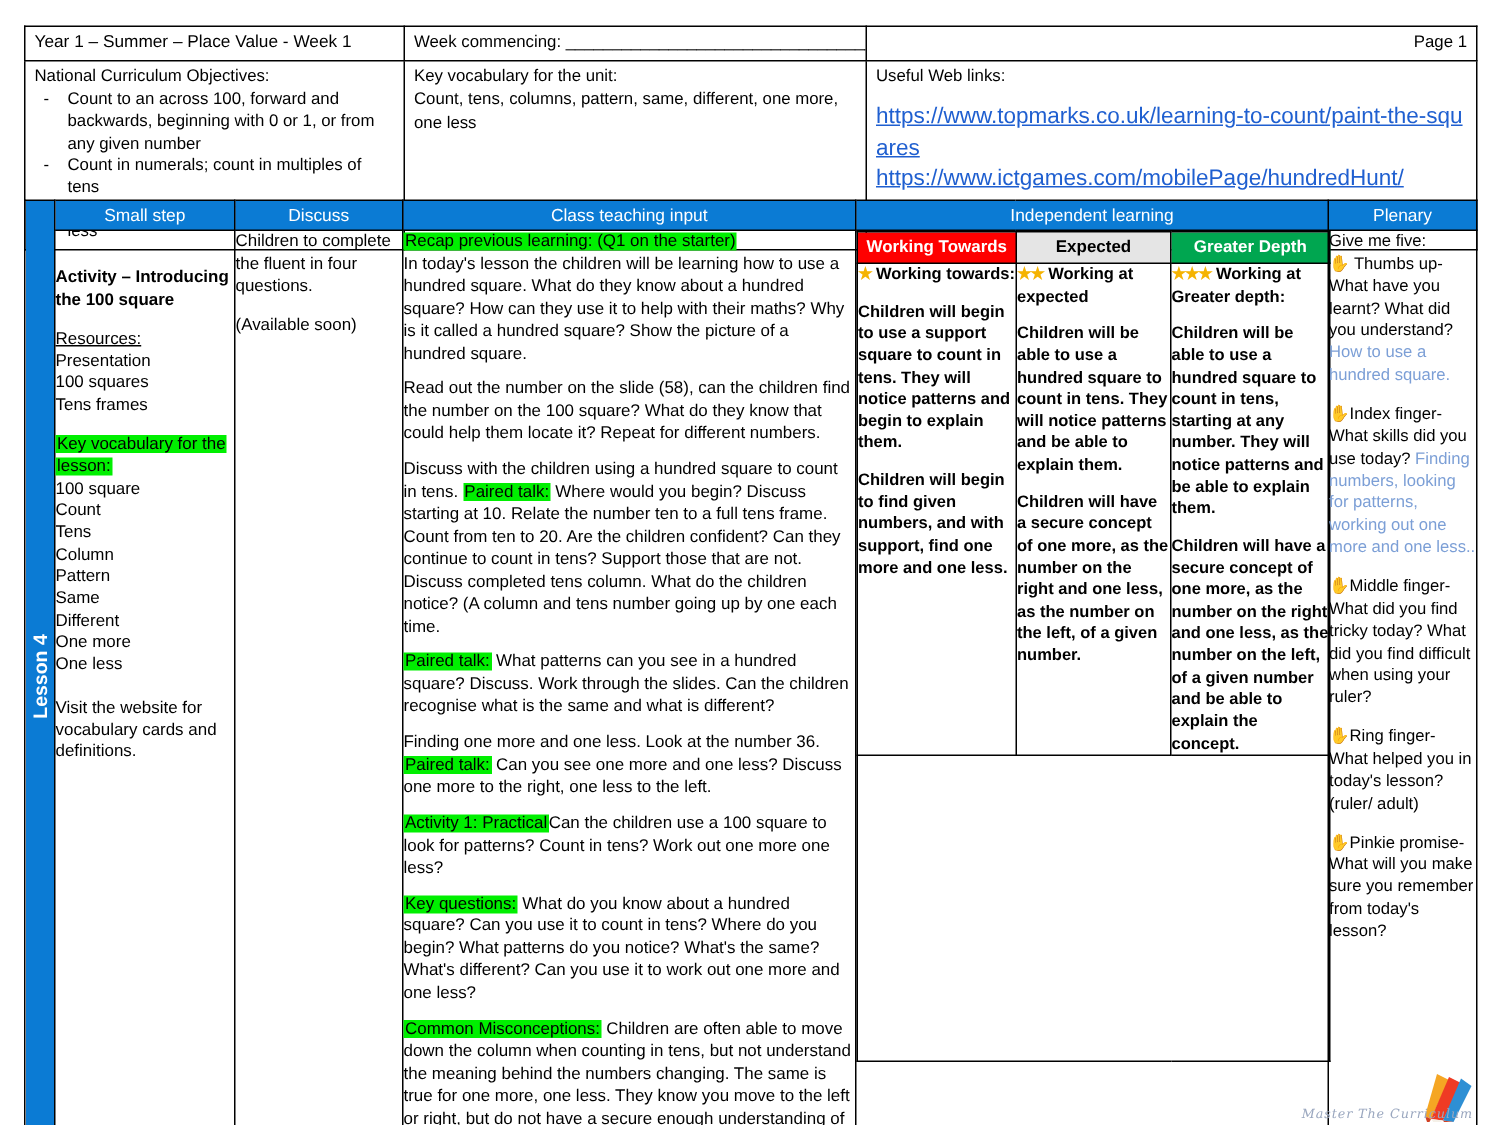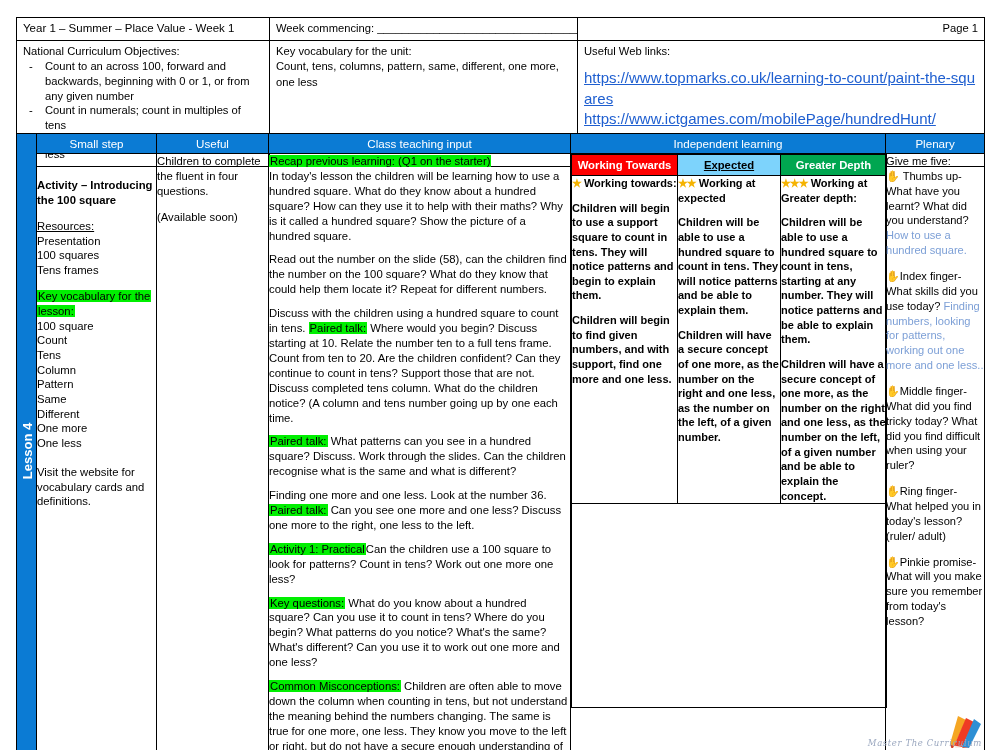--- a/index.html
+++ b/index.html
@@ -132,21 +132,21 @@
   
   .ind-head {
     text-align: center;
     font-weight: bold;
     font-size: 11.3px;
     height: 20px;
     line-height: 20px;
     border: 1.4px solid #000;
   }
   .ind-wt { background: #fe0000; color: #ffffff; }
-  .ind-exp { background: #7dd3fc; color: #000000; text-decoration: underline; }
+  .ind-exp { background: #e5e5e5; color: #000000; }
   .ind-gd { background: #00a650; color: #ffffff; }
 
   .ind-cell {
     padding: 4px 6px 6px 6px;
     font-size: 11px;
     line-height: 1.33;
     font-weight: bold;
   }
   .ind-cell p { margin: 0 0 10px 0; }
   .ind-cell p:last-child { margin-bottom: 0; }
@@ -259,21 +259,21 @@
       <col style="width:106px">
       <col style="width:99px">
     </colgroup>
 
     <tbody>
         <tr>
       <th class="lesson-bar" rowspan="4">
         <span class="lesson-bar-inner">Lesson 4</span>
       </th>
       <th class="colhead">Small step</th>
-      <th class="colhead">Useful</th>
+      <th class="colhead">Discuss</th>
       <th class="colhead">Class teaching input</th>
       <th class="colhead" colspan="3">Independent learning</th>
       <th class="colhead">Plenary</th>
     </tr>
 
     <tr>
 
       <td class="cell" style="height:555px">
         <div class="bold" style="margin-bottom:11px">Activity – Introducing the 100 square</div>
         <div class="u">Resources:</div>

